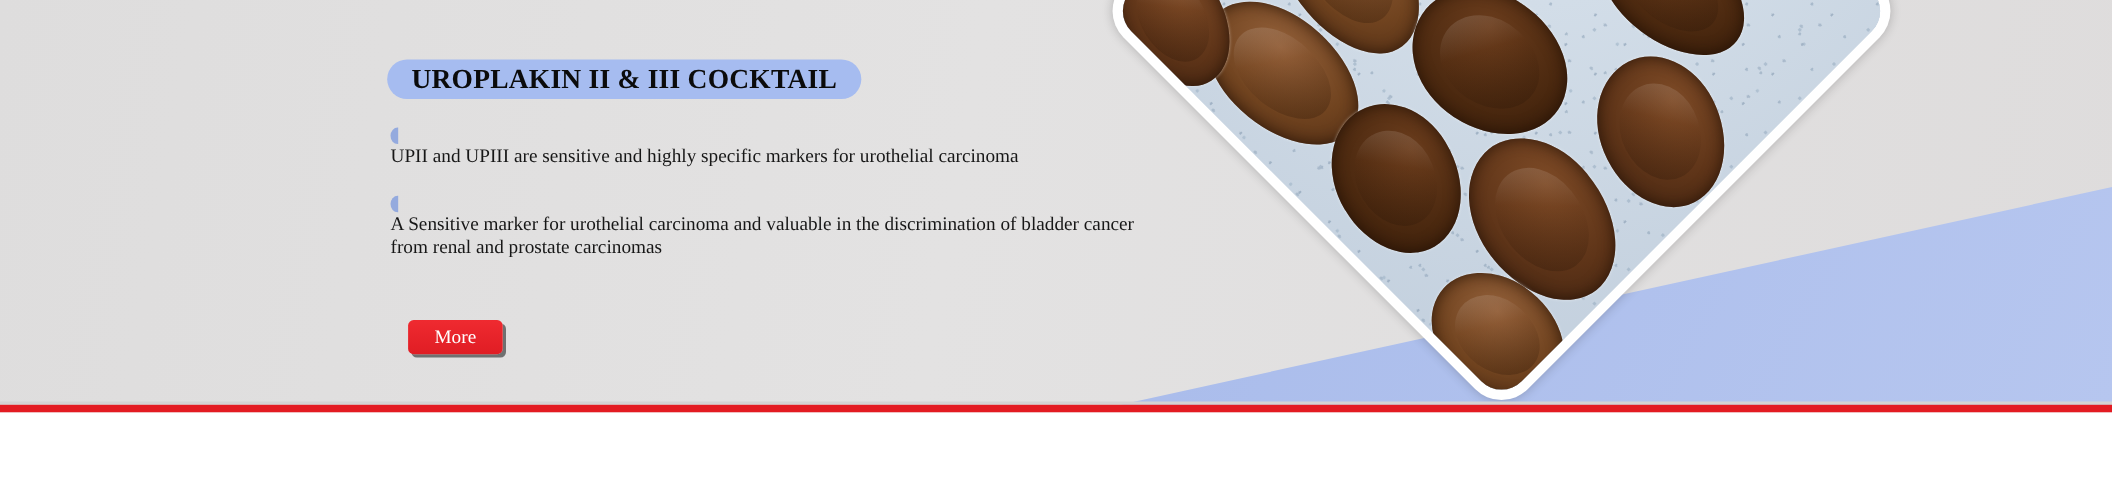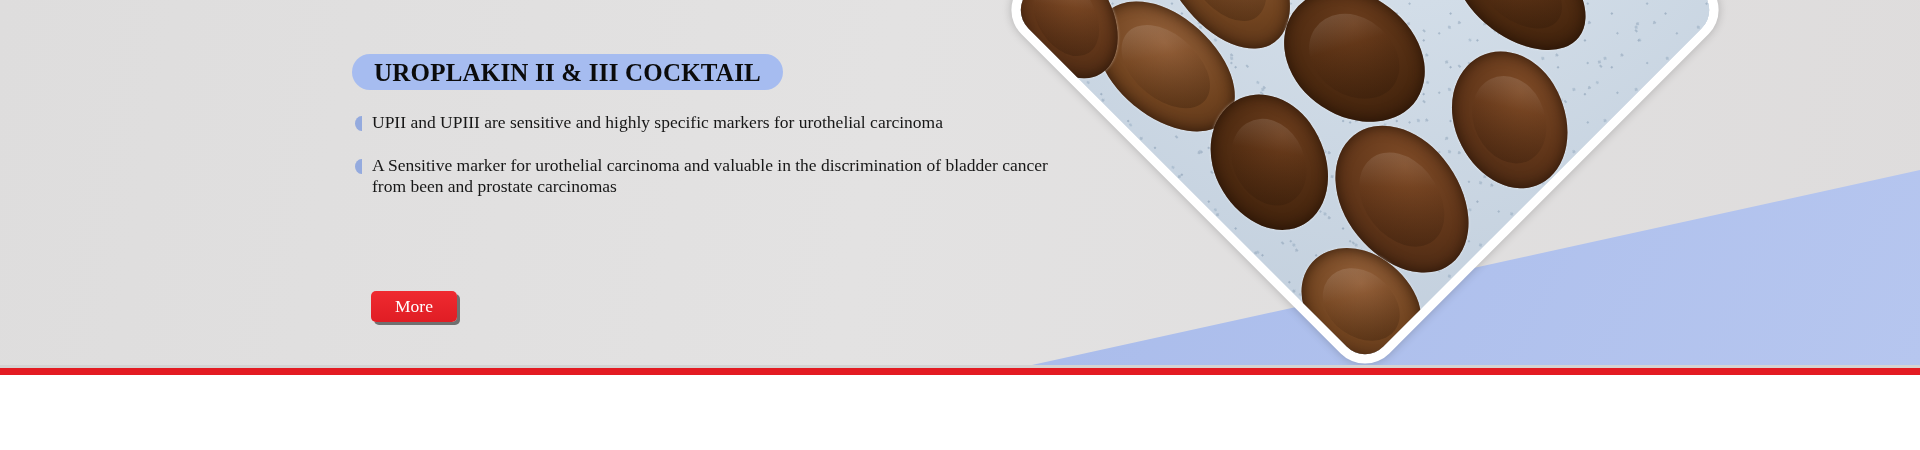--- a/index.html
+++ b/index.html
@@ -138,20 +138,21 @@
     position: absolute;
     left: 355px;
     top: 112px;
     width: 700px;
   }
   .bullet-row {
     position: relative;
     display: flex;
     align-items: flex-start;
     margin-bottom: 21px;
+    flex-direction: column;
   }
   .bullet-marker {
     flex: 0 0 auto;
     width: 7px;
     height: 15px;
     margin-top: 4px;
     margin-right: 10px;
     background: #94aade;
     border-radius: 7px 0 0 7px / 8px 0 0 8px;
   }
@@ -244,21 +245,21 @@
 
     <div class="bullet-row">
       <span class="bullet-marker"></span>
       <span class="bullet-text">UPII and UPIII are sensitive and highly specific markers for urothelial carcinoma</span>
     </div>
 
 
     <div class="bullet-row">
       <span class="bullet-marker"></span>
       <span class="bullet-text">A Sensitive marker for urothelial carcinoma and valuable in the discrimination of bladder cancer
-from been and prostate carcinomas</span>
+from renal and prostate carcinomas</span>
     </div>
 
   </div>
 
   <button class="more-button">More</button>
 
   <div class="strip-gray-thin"></div>
   <div class="strip-red"></div>
   <div class="strip-white"></div>
 

